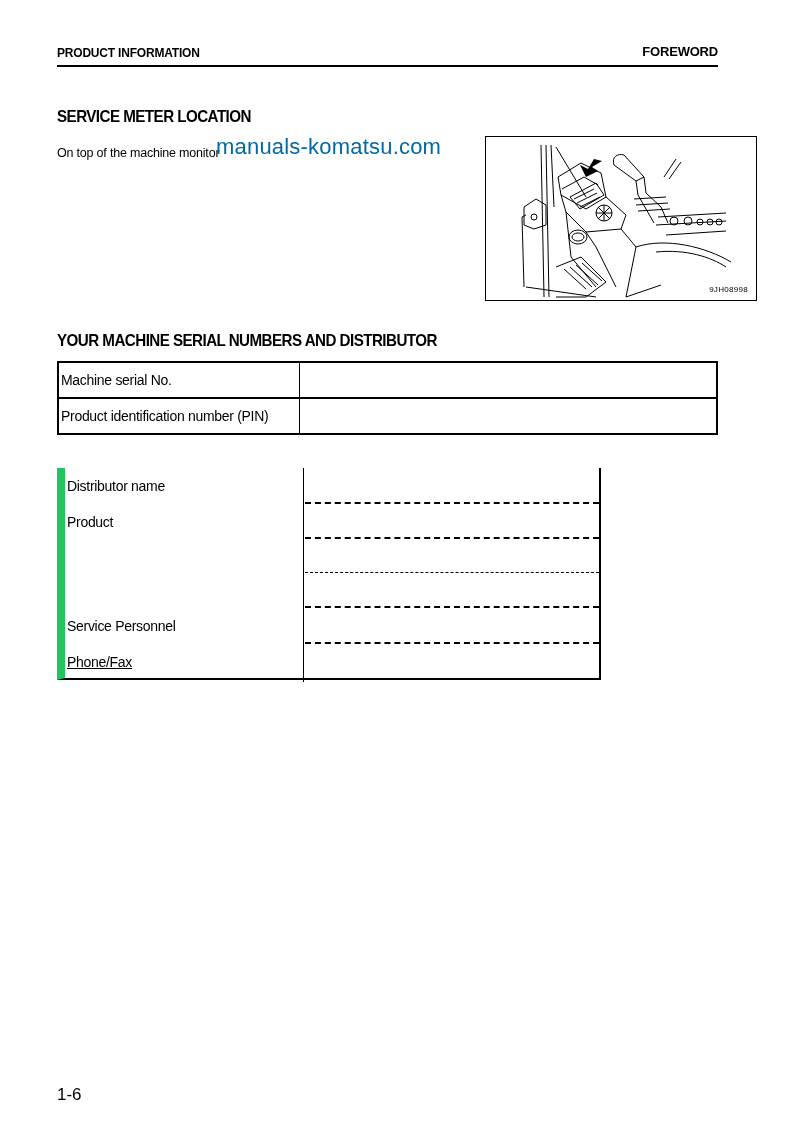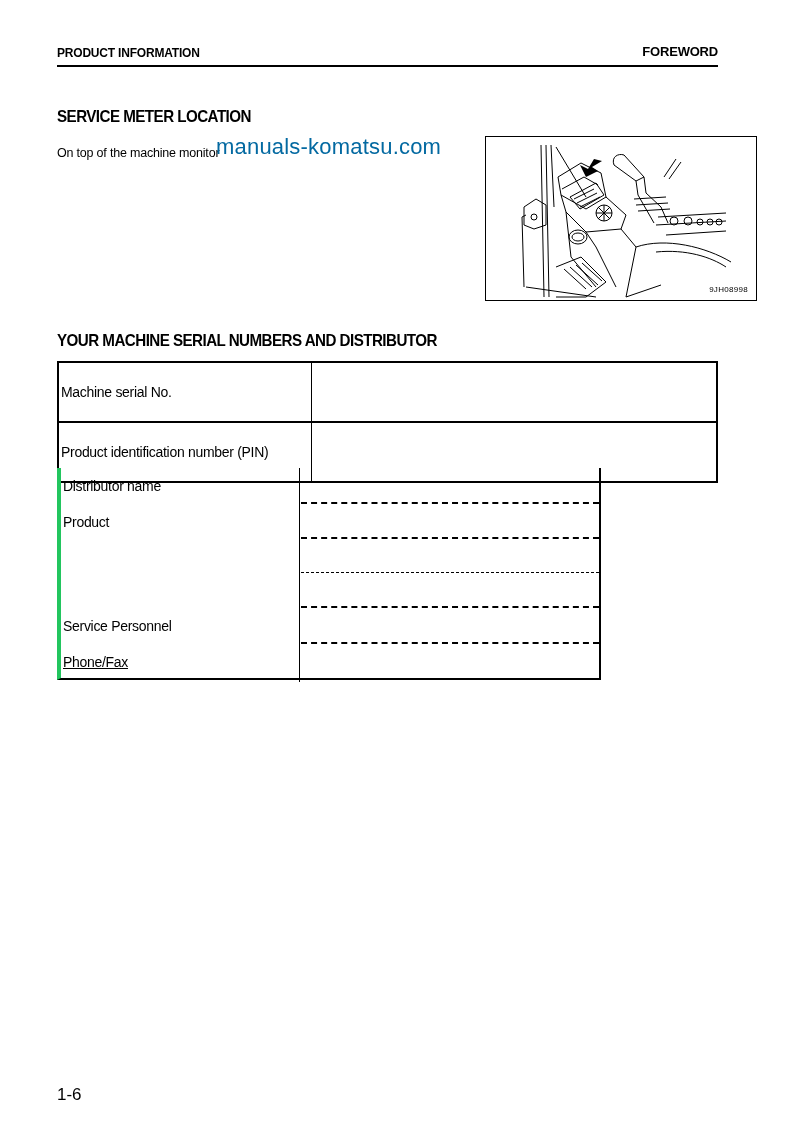--- a/index.html
+++ b/index.html
@@ -9,26 +9,26 @@
   .hdr-rule { position: absolute; left: 57px; top: 65px; width: 661px; height: 0; border-top: 2px solid #000; }
   .sec-title { position: absolute; left: 57px; font-size: 16.5px; font-weight: bold; letter-spacing: -0.6px; transform: scaleX(0.92); transform-origin: left center; }
   .sec1 { top: 107px; }
   .sec2 { top: 331px; }
   .subtitle { position: absolute; left: 57px; top: 146px; font-size: 12.5px; letter-spacing: -0.2px; }
   .watermark { position: absolute; left: 216px; top: 134px; font-size: 22px; color: #0369a1; letter-spacing: 0.2px; z-index: 3; }
   .figure { position: absolute; left: 445px; top: 136px; width: 270px; height: 163px; border: 1px solid #000; background: #fff; overflow: hidden; z-index: 1; margin-left: 40px; }
   .figure svg { position: absolute; left: 0; top: 0; }
   .fig-code { position: absolute; right: 8px; bottom: 6px; font-size: 8px; letter-spacing: 0.3px; font-family: "Liberation Sans", sans-serif; }
   table.reg { position: absolute; left: 57px; top: 361px; width: 661px; border-collapse: collapse; table-layout: fixed; }
-  table.reg td { padding: 12px; height: 34px; vertical-align: middle; font-size: 14px; letter-spacing: -0.3px; }
+  table.reg td { padding: 0; height: 34px; vertical-align: middle; font-size: 14px; letter-spacing: -0.3px; }
   table.reg td.lbl { width: 238px; border-left: 2px solid #000; border-right: 1.5px solid #000; padding-left: 2px; }
   table.reg td.val { border-right: 2px solid #000; }
   table.reg tr.solid td { border-top: 2px solid #000; }
   table.reg tr.solid-bottom td { border-bottom: 2px solid #000; }
-  .dist-block { position: absolute; left: 57px; top: 468px; width: 544px; height: 212px; border-left: 4px solid #22c55e; border-right: 2px solid #000; border-bottom: 2px solid #000; box-sizing: border-box; }
+  .dist-block { position: absolute; left: 57px; top: 468px; width: 544px; height: 212px; border-left: 8px solid #22c55e; border-right: 2px solid #000; border-bottom: 2px solid #000; box-sizing: border-box; }
   .dist-divider { position: absolute; left: 238px; top: 0; width: 0; height: 214px; border-left: 1.5px solid #000; }
   .dash { position: absolute; left: 240px; right: 0; height: 0; border-top: 2px dashed #000; }
   .dash.thin { border-top: 1px dashed #000; }
   .dist-label { position: absolute; left: 2px; font-size: 14px; letter-spacing: -0.3px; }
   .footer { position: absolute; left: 57px; top: 1085px; font-size: 17px; }
 </style>
 </head>
 <body>
 
 <div class="hdr-left">PRODUCT INFORMATION</div>

